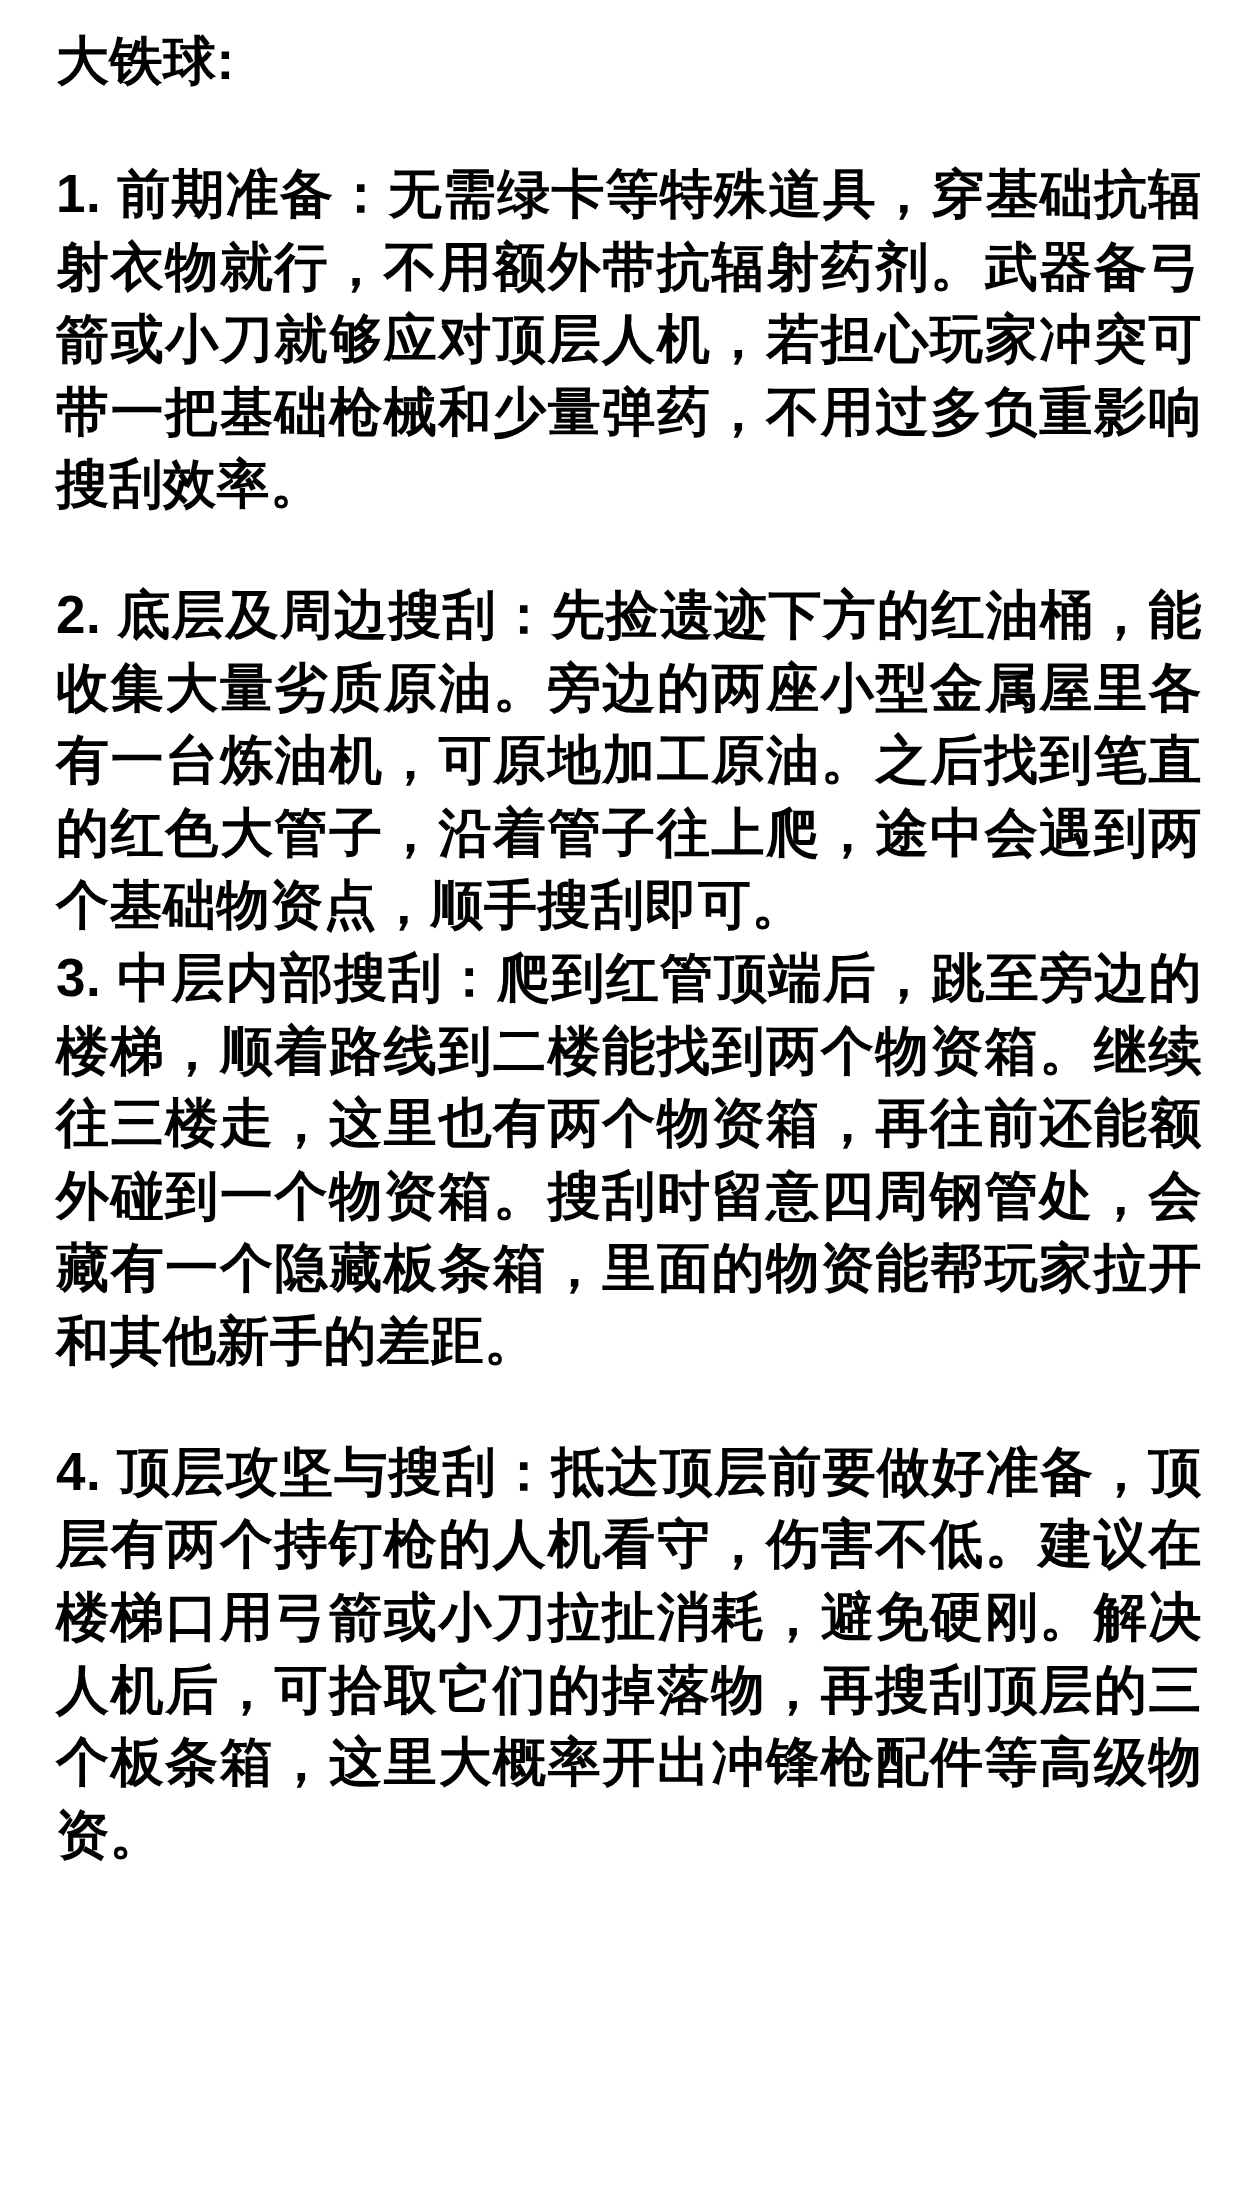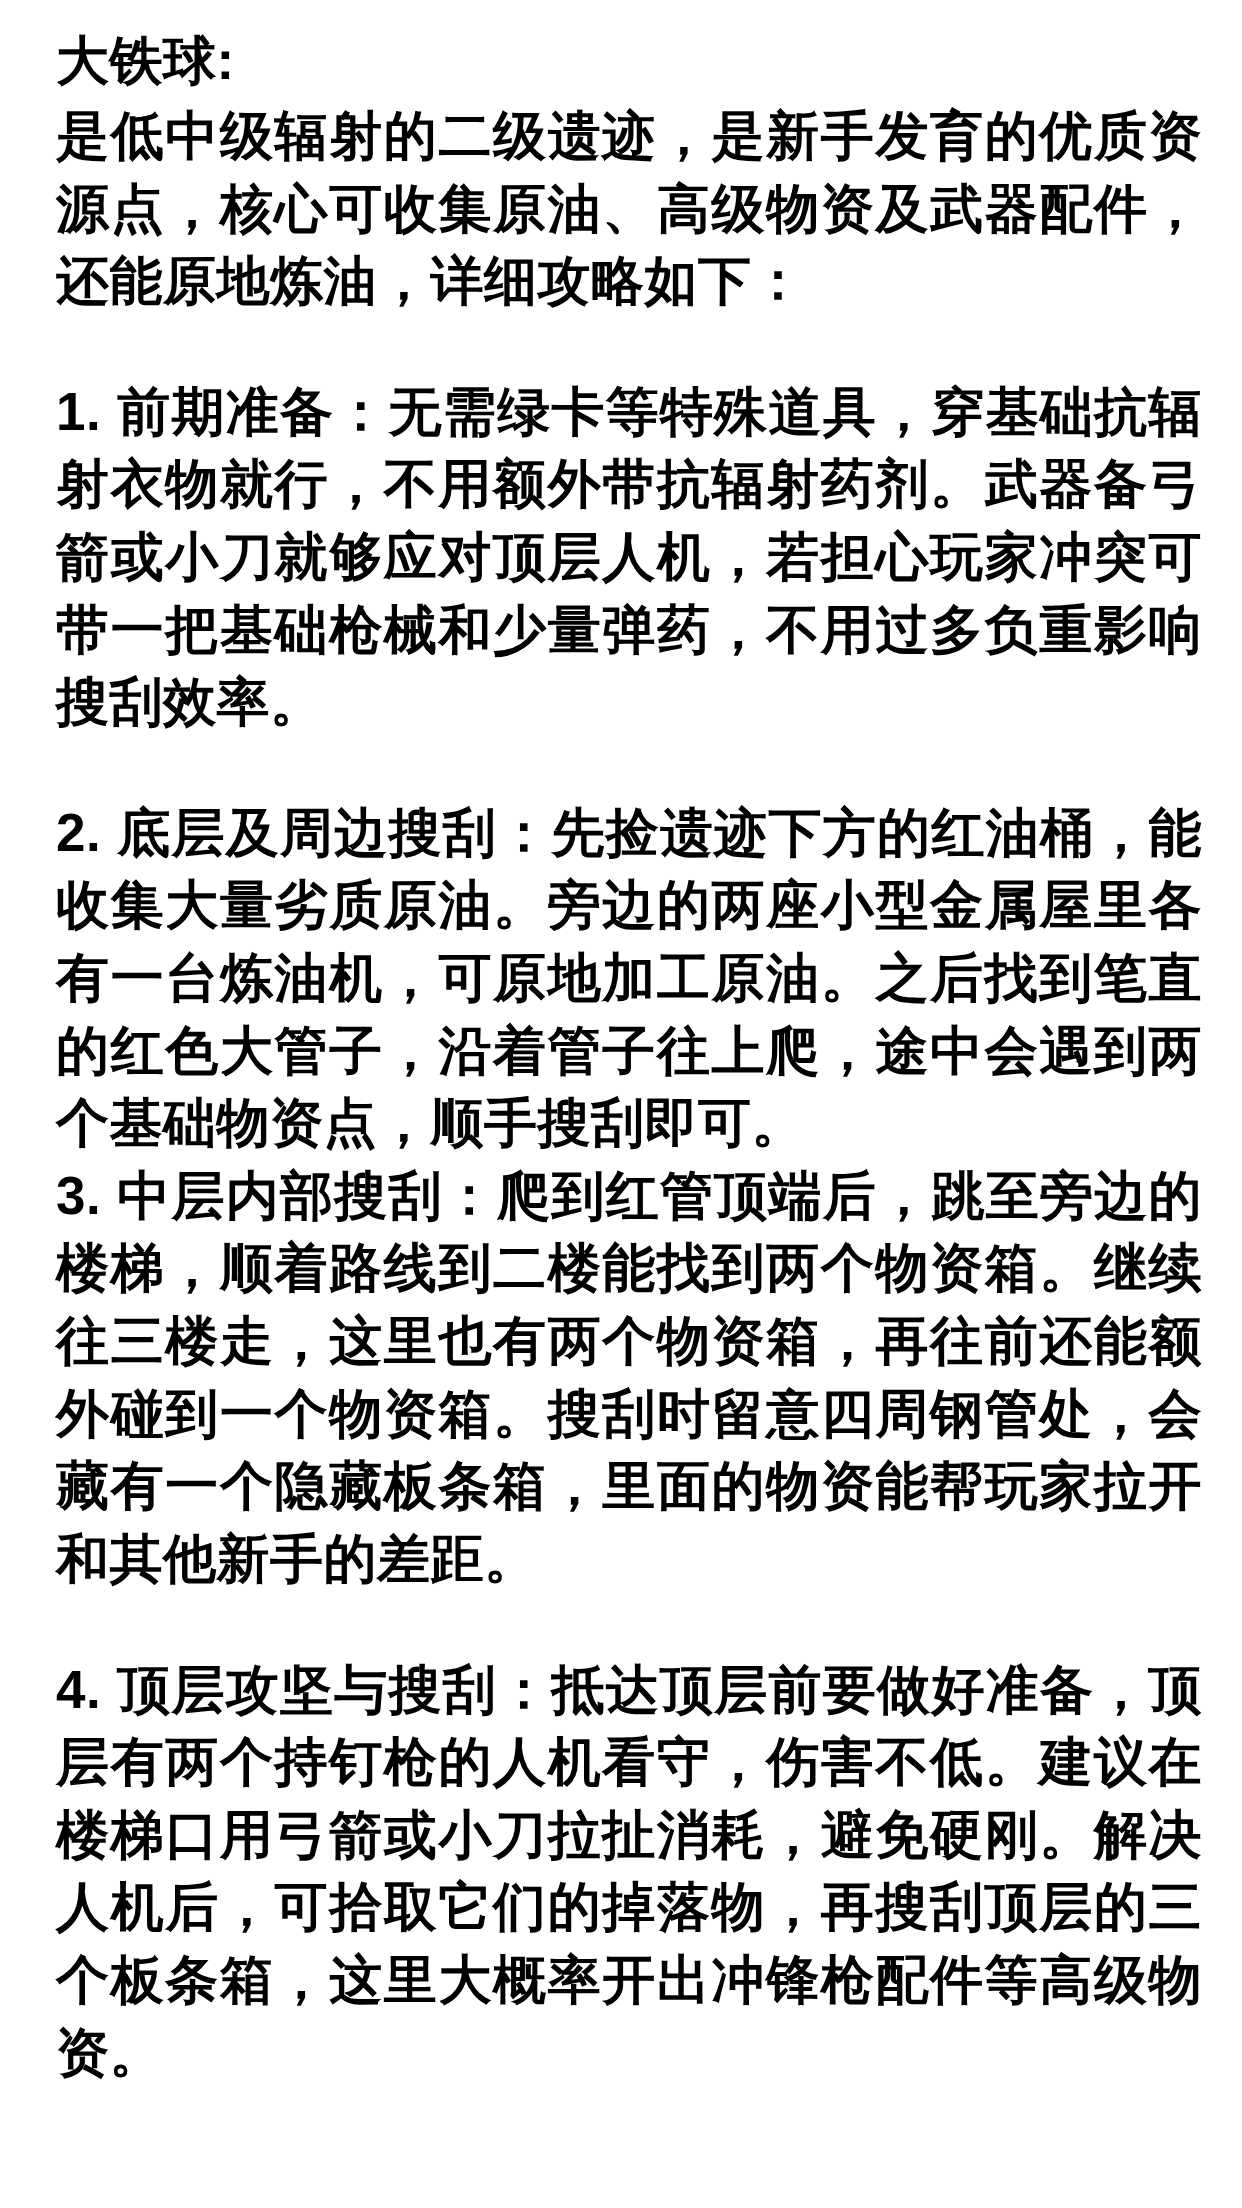--- a/index.html
+++ b/index.html
@@ -41,21 +41,20 @@
     height: 0px;
   }
 </style>
 </head>
 <body>
 
 <div class="page">
 
   <h1 class="doc-title">大铁球:</h1>
 
-  <p class="para">是低中级辐射的二级遗迹，是新手发育的优质资源点，核心可收集原油、高级物资及武器配件，还能原地炼油，详细攻略如下：</p>
 
   <div class="gap-large"></div>
 
   <p class="para">1. 前期准备：无需绿卡等特殊道具，穿基础抗辐射衣物就行，不用额外带抗辐射药剂。武器备弓箭或小刀就够应对顶层人机，若担心玩家冲突可带一把基础枪械和少量弹药，不用过多负重影响搜刮效率。</p>
 
   <div class="gap-large"></div>
 
   <p class="para">2. 底层及周边搜刮：先捡遗迹下方的红油桶，能收集大量劣质原油。旁边的两座小型金属屋里各有一台炼油机，可原地加工原油。之后找到笔直的红色大管子，沿着管子往上爬，途中会遇到两个基础物资点，顺手搜刮即可。</p>
 
   <div class="gap-small"></div>

